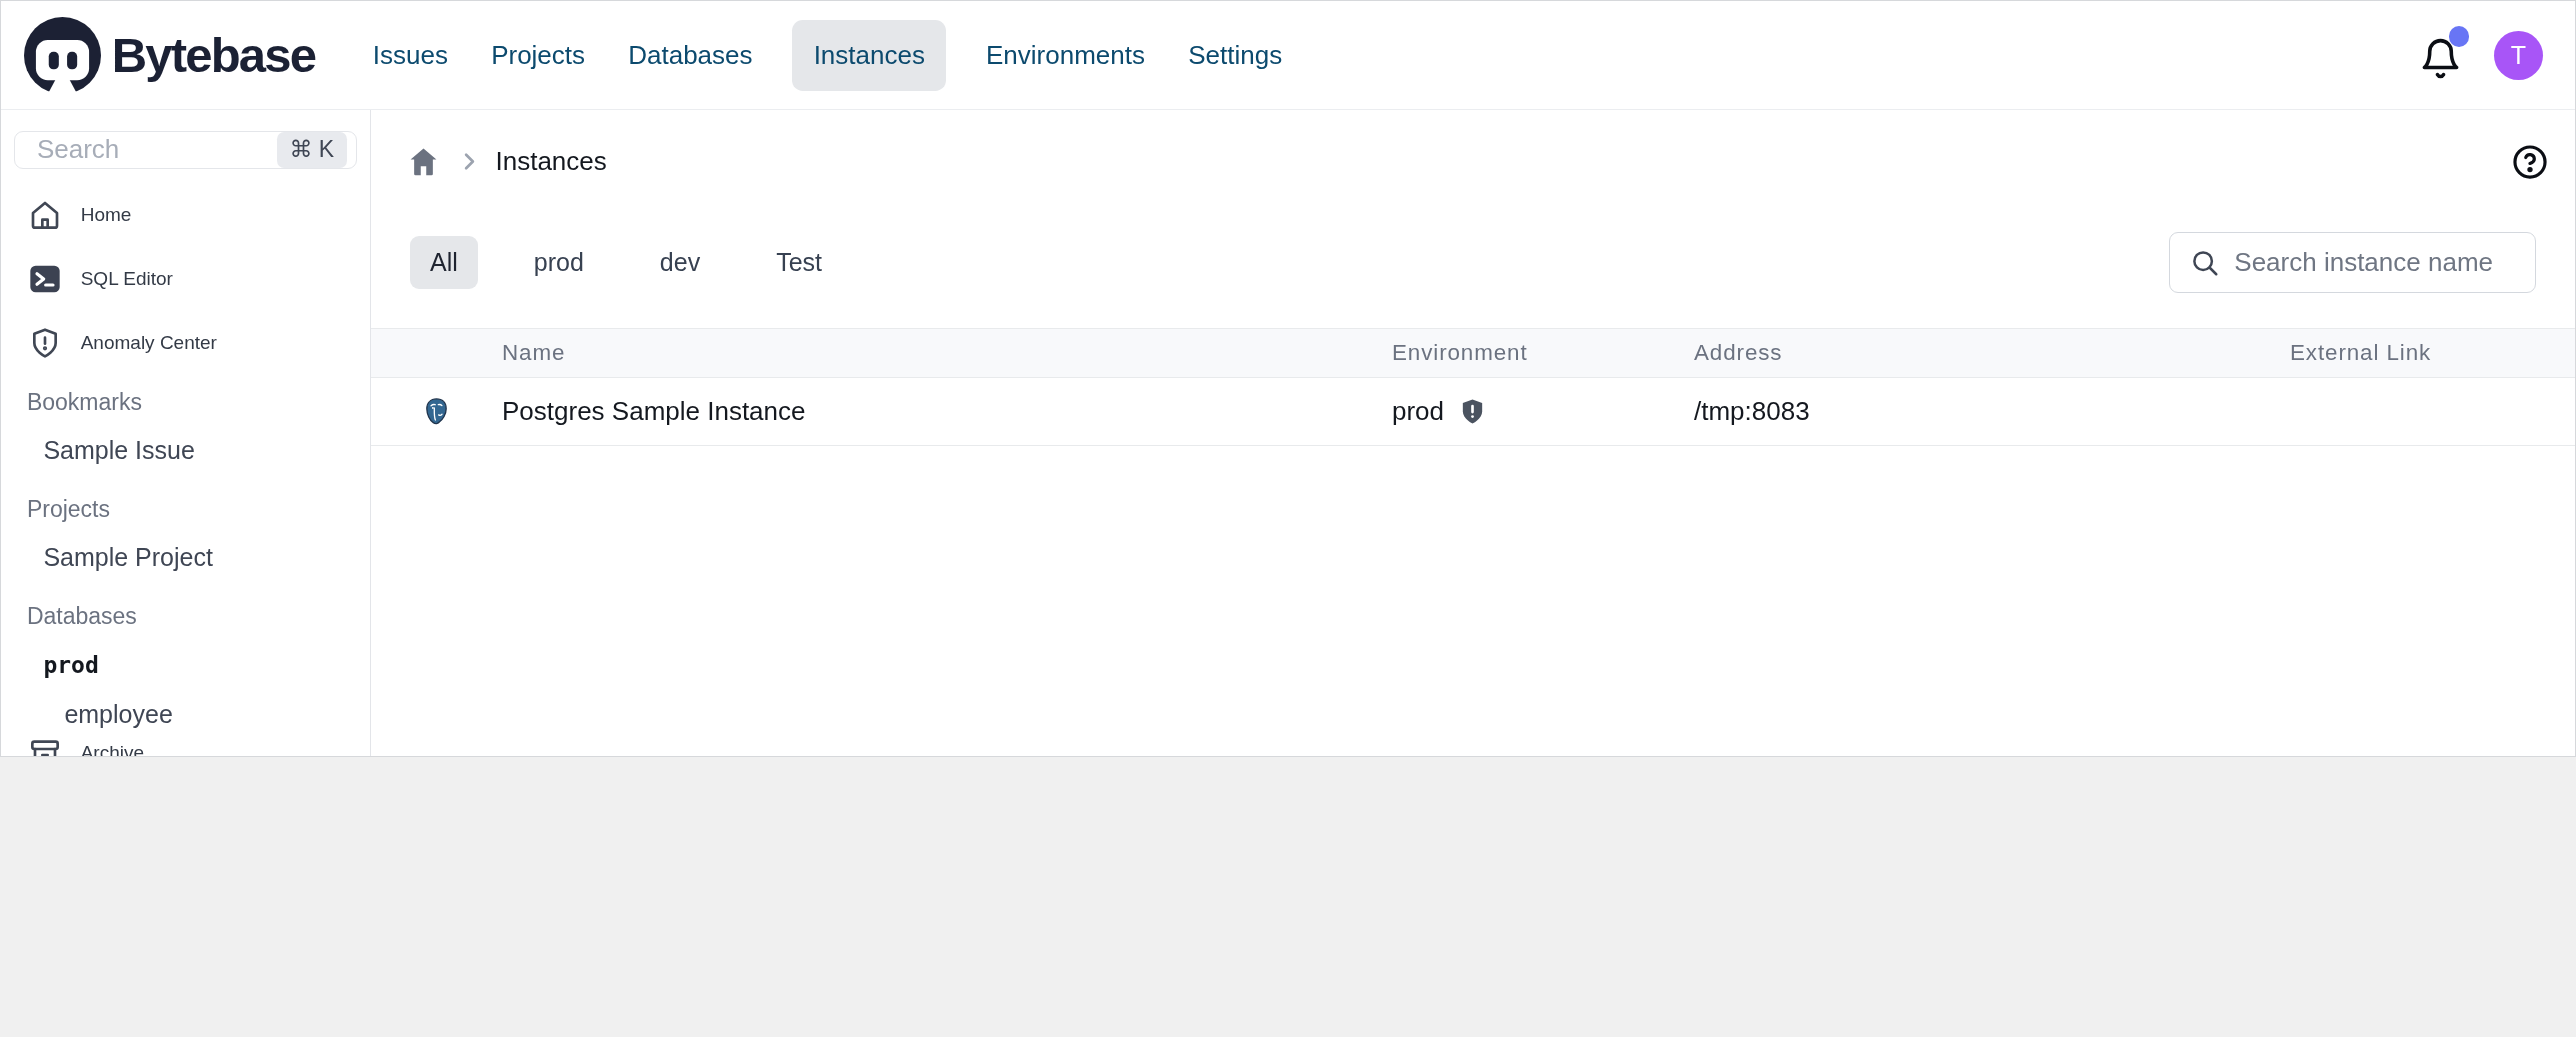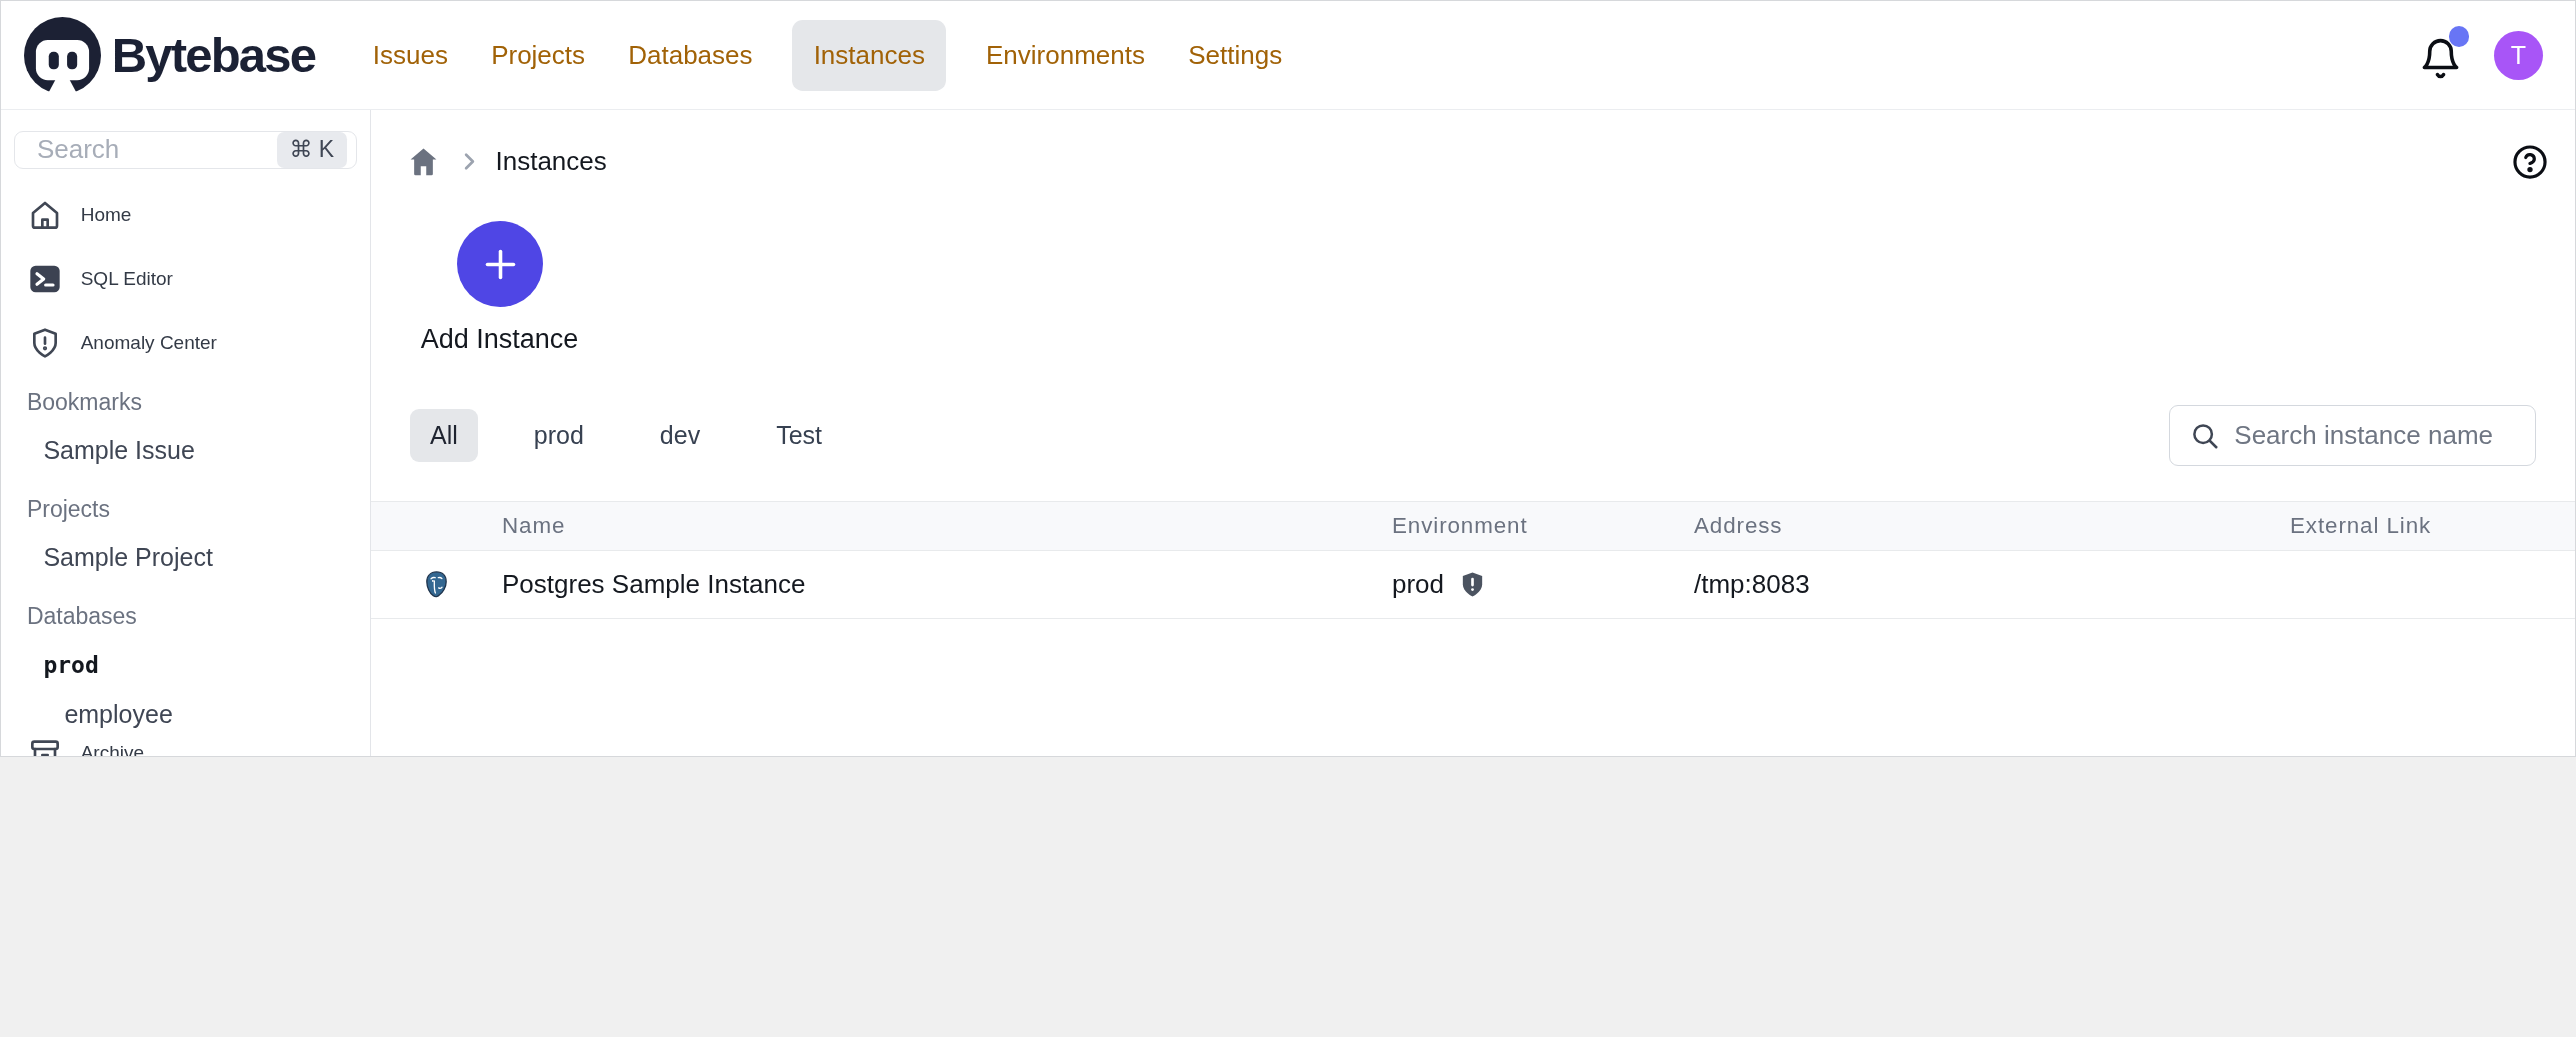--- a/index.html
+++ b/index.html
@@ -16,21 +16,21 @@
     height:109px; flex:0 0 109px; display:flex; align-items:center;
     padding:0 32px 0 23px; border-bottom:0.9px solid #ebedf0; background:#fff;
   }
   .brand{ display:flex; align-items:center; gap:10.7px; cursor:pointer; }
   .brand-mark{ width:77px; height:77px; }
   .brand-word{
     font-size:49px; font-weight:800; letter-spacing:-1.8px; color:#1b2134;
   }
   .nav-links{ display:flex; align-items:center; gap:36px; margin-left:54px; list-style:none; }
   .nav-link{
-    font-size:26px; color:#a16207; font-weight:500; cursor:pointer;
+    font-size:26px; color:#0c4a6e; font-weight:500; cursor:pointer;
     padding:20px 3.6px; border-radius:10.7px; white-space:nowrap;text-align:right;
   }
   .nav-link.active{ background:#e5e7ea; padding:20px 21.5px; }
   .nav-right{ margin-left:auto; display:flex; align-items:center; gap:32px; }
   .bell-wrap{ position:relative; width:43px; height:47px; cursor:pointer; }
   .bell-wrap svg{ width:43px; height:43px; margin-top:5.4px; }
   .notif-dot{
     position:absolute; top:-5.4px; right:-7.2px; width:20.6px; height:20.6px;
     border-radius:50%;
   }
@@ -262,29 +262,20 @@
         </svg>
         <span class="crumb-current">Instances</span>
         <span class="crumb-spacer"></span>
         <svg class="help-btn" viewBox="0 0 24 24" fill="none" stroke="#0b0e14" stroke-width="2" stroke-linecap="round" stroke-linejoin="round">
           <circle cx="12" cy="12" r="9.5"></circle>
           <path d="M9.3 9.2a2.8 2.8 0 0 1 5.44.93c0 1.87-2.8 2.8-2.8 2.8"></path>
           <circle cx="12" cy="16.8" r="0.7" fill="#0b0e14"></circle>
         </svg>
       </div>
 
-      <div class="add-block">
-        <div class="add-circle" style="background:#4f46e5;">
-          <svg width="39" height="39" viewBox="0 0 24 24" fill="none" stroke="#ffffff" stroke-width="2.2" stroke-linecap="round">
-            <line x1="12" y1="4" x2="12" y2="20"></line>
-            <line x1="4" y1="12" x2="20" y2="12"></line>
-          </svg>
-        </div>
-        <div class="add-label">Add Instance</div>
-      </div>
 
       <div class="tabs-row">
         <div class="tabs">
           <div class="tab active">All</div>
           <div class="tab">prod</div>
           <div class="tab">dev</div>
           <div class="tab">Test</div>
         </div>
         <div class="instance-search">
           <svg viewBox="0 0 24 24" fill="none" stroke="#3f4654" stroke-width="2" stroke-linecap="round">

